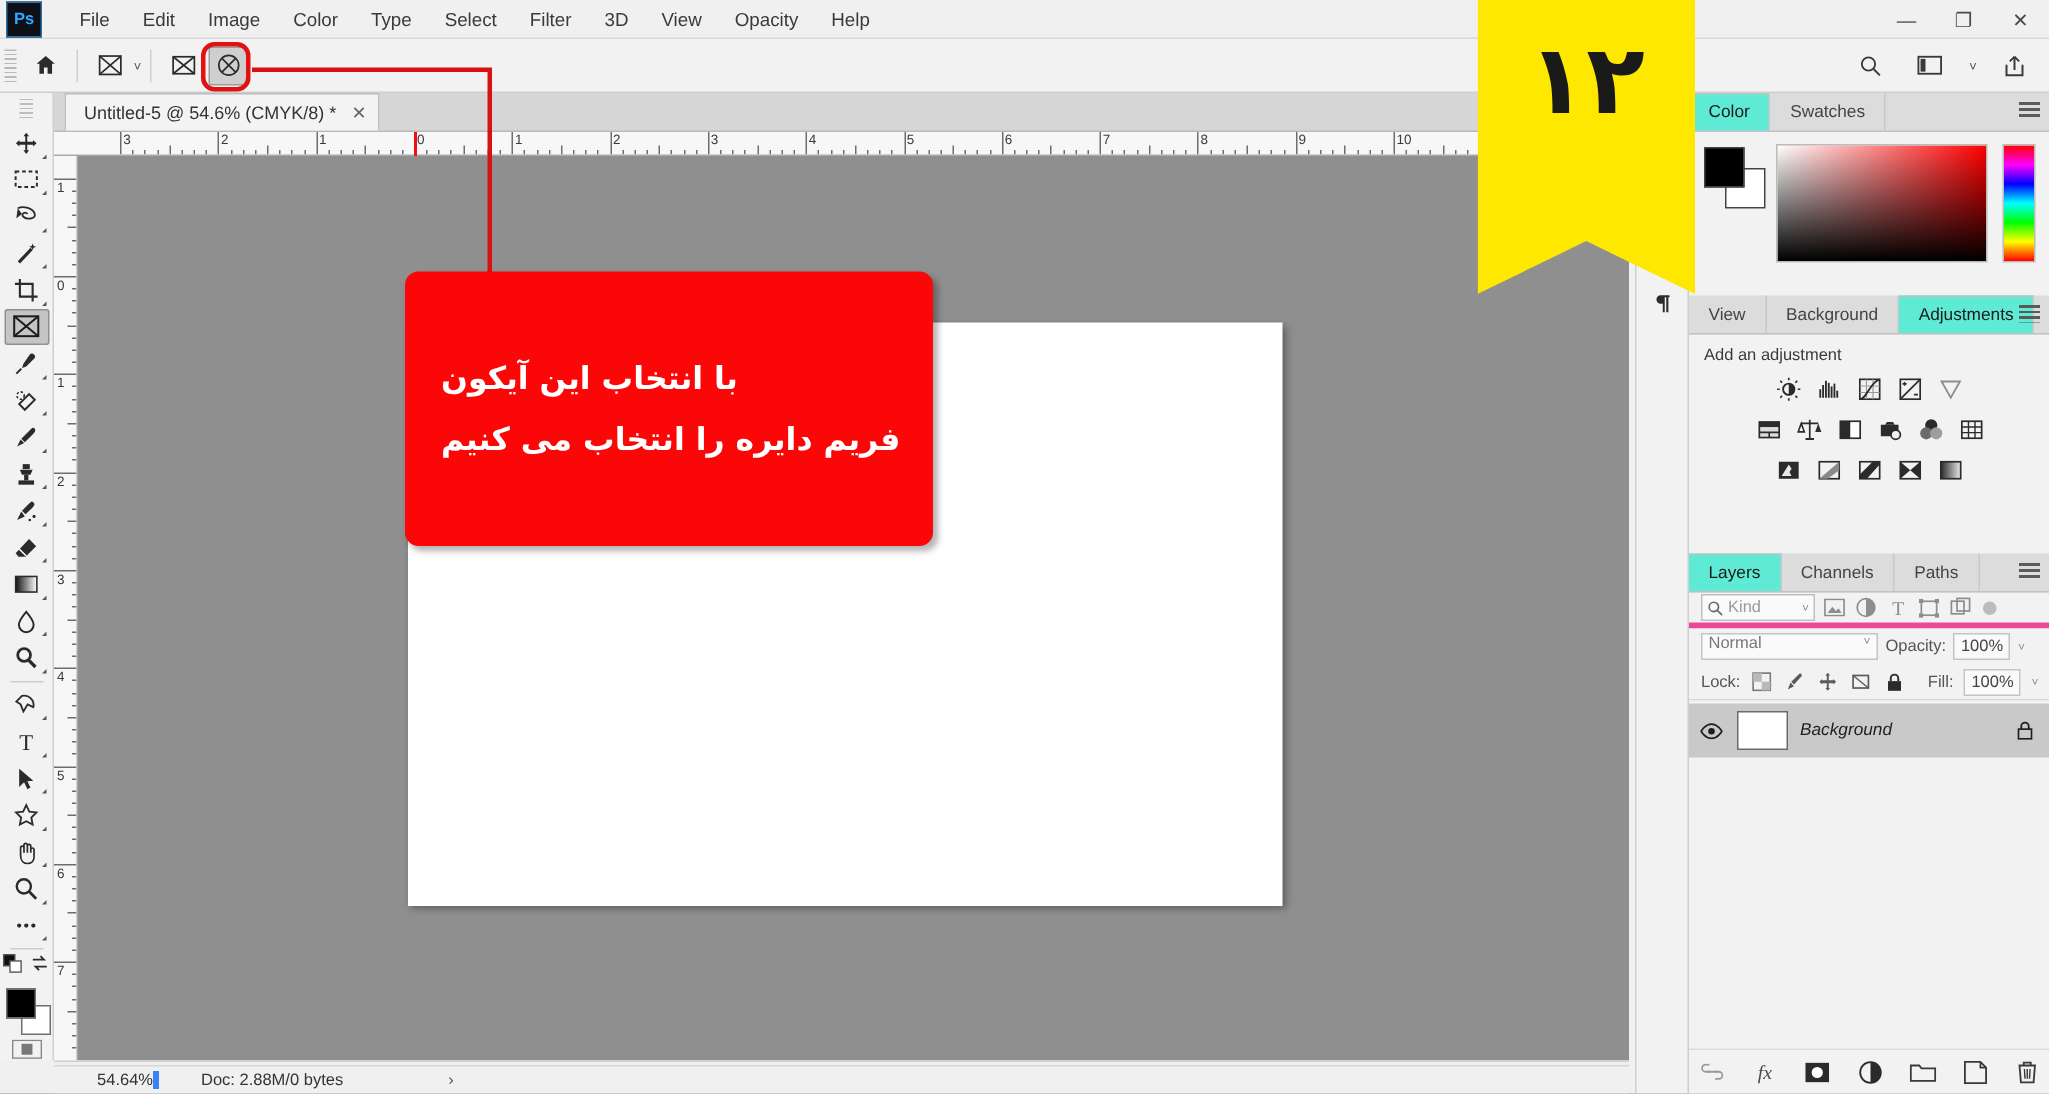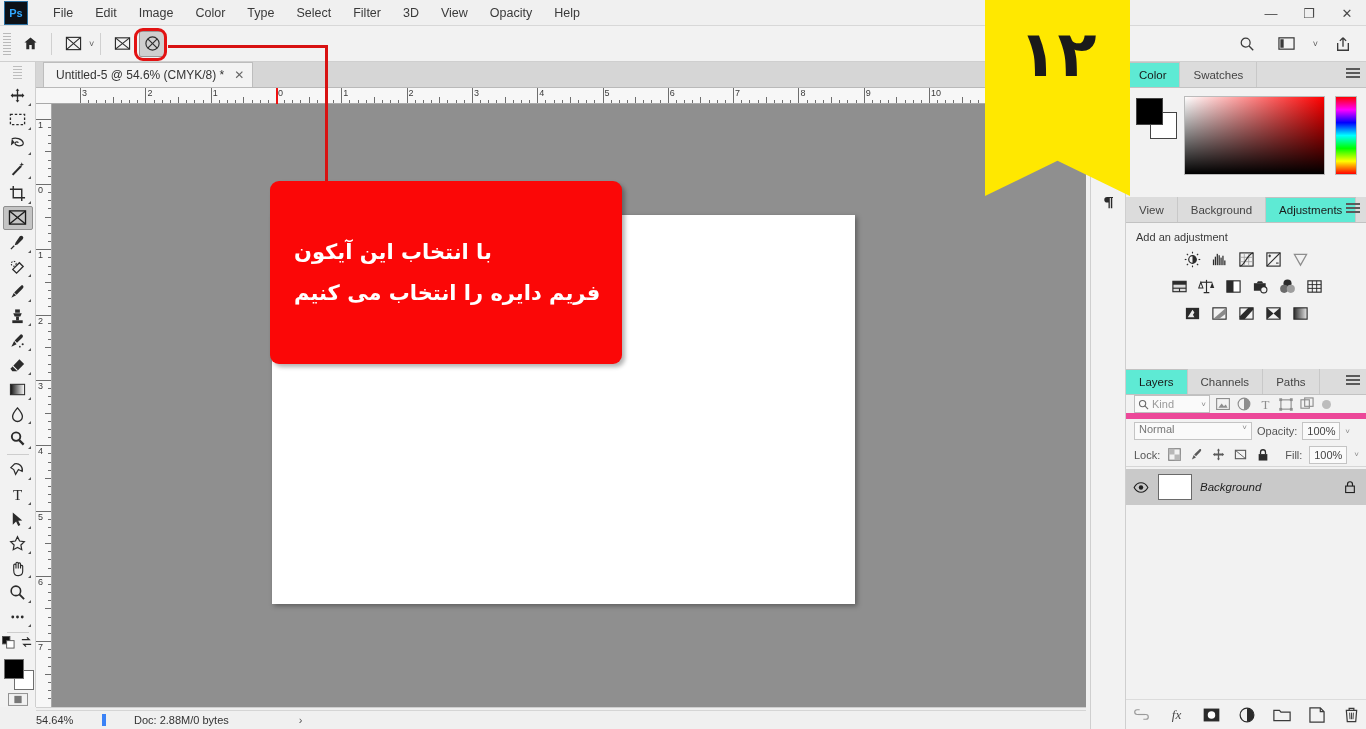--- a/index.html
+++ b/index.html
@@ -128,21 +128,21 @@
     position:absolute; left:36px; top:707px; width:1050px; height:14px;
     background:#efefef; border-top:1px solid #cfcfcf;
   }
 
   
   .statusbar {
     position:absolute; left:36px; top:710px; width:1050px; height:19px;
     background:#f0f0f0; display:flex; align-items:center;
     font-size:11px; color:#333; border-top:1px solid #d5d5d5;
   }
-  .st-zoom { width:70px; text-align:left; border-right:4px solid #3b82f6; }
+  .st-zoom { width:70px; text-align:right; border-right:4px solid #3b82f6; }
   .st-doc { margin-left:28px; }
   .st-arrow { margin-left:70px; font-size:11px; color:#555; }
 
   
   .dock-strip {
     position:absolute; top:62px; left:1090px; width:35px; height:667px;
     background:#f2f2f2; border-left:1px solid #cfcfcf;
     display:flex; flex-direction:column; align-items:center; padding-top:6px;
   }
   .strip-btn { width:26px;height:26px;display:flex;align-items:center;justify-content:center; }
@@ -188,21 +188,21 @@
   .adj-panel { position:absolute; top:135px; left:0; width:241px; height:172px; }
   .adj-body { background:#f2f2f2; padding:8px 10px; height:146px; }
   .adj-label { font-size:11px; color:#3a3a3a; margin-bottom:7px; }
   .adj-row { display:flex; justify-content:center; gap:9px; margin-bottom:9px; }
   .adj-ico { width:18px;height:18px;display:flex;align-items:center;justify-content:center; }
 
   
   .layers-panel { position:absolute; top:307px; left:0; width:241px; height:360px; }
   .lay-filter {
     display:flex; align-items:center; height:24px; padding:0 8px; gap:5px;
-    background:#f2f2f2; border-bottom:6px solid #ec4899;
+    background:#f2f2f2; border-bottom:4px solid #ec4899;
   }
   .kind-box {
     display:flex; align-items:center; width:76px; height:18px;
     border:1px solid #c0c0c0; background:#fafafa; font-size:11px; color:#9a9a9a;
     padding:0 3px; gap:3px;
   }
   .filt-ico { width:16px;height:16px;display:flex;align-items:center;justify-content:center; }
   .toggle-dot { width:9px;height:9px;border-radius:50%;background:#bcbcbc; margin-left:2px; }
   .lay-mode {
     display:flex; align-items:center; height:24px; padding:0 8px; gap:5px;

